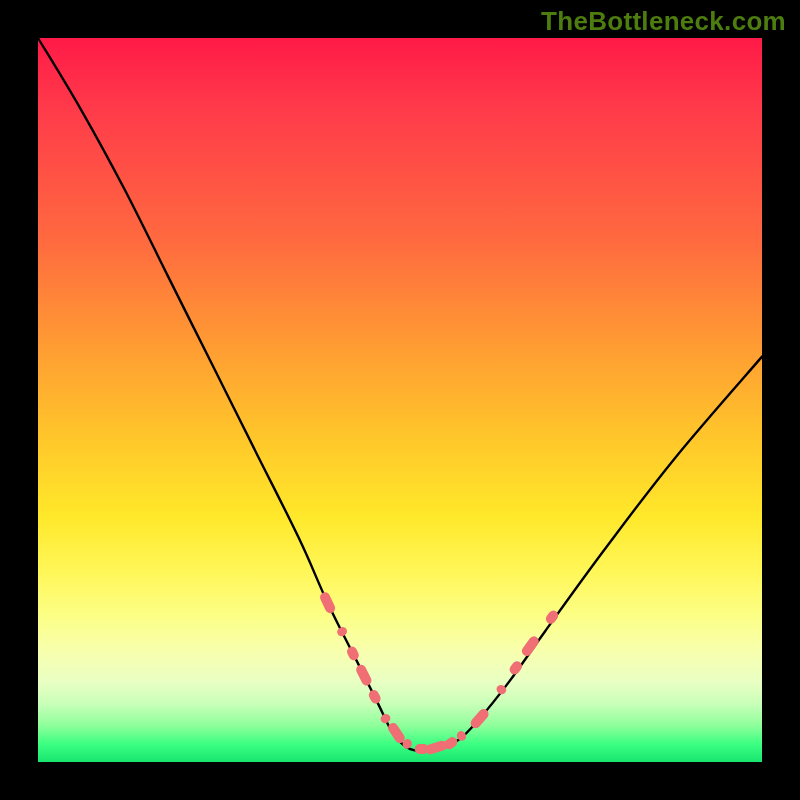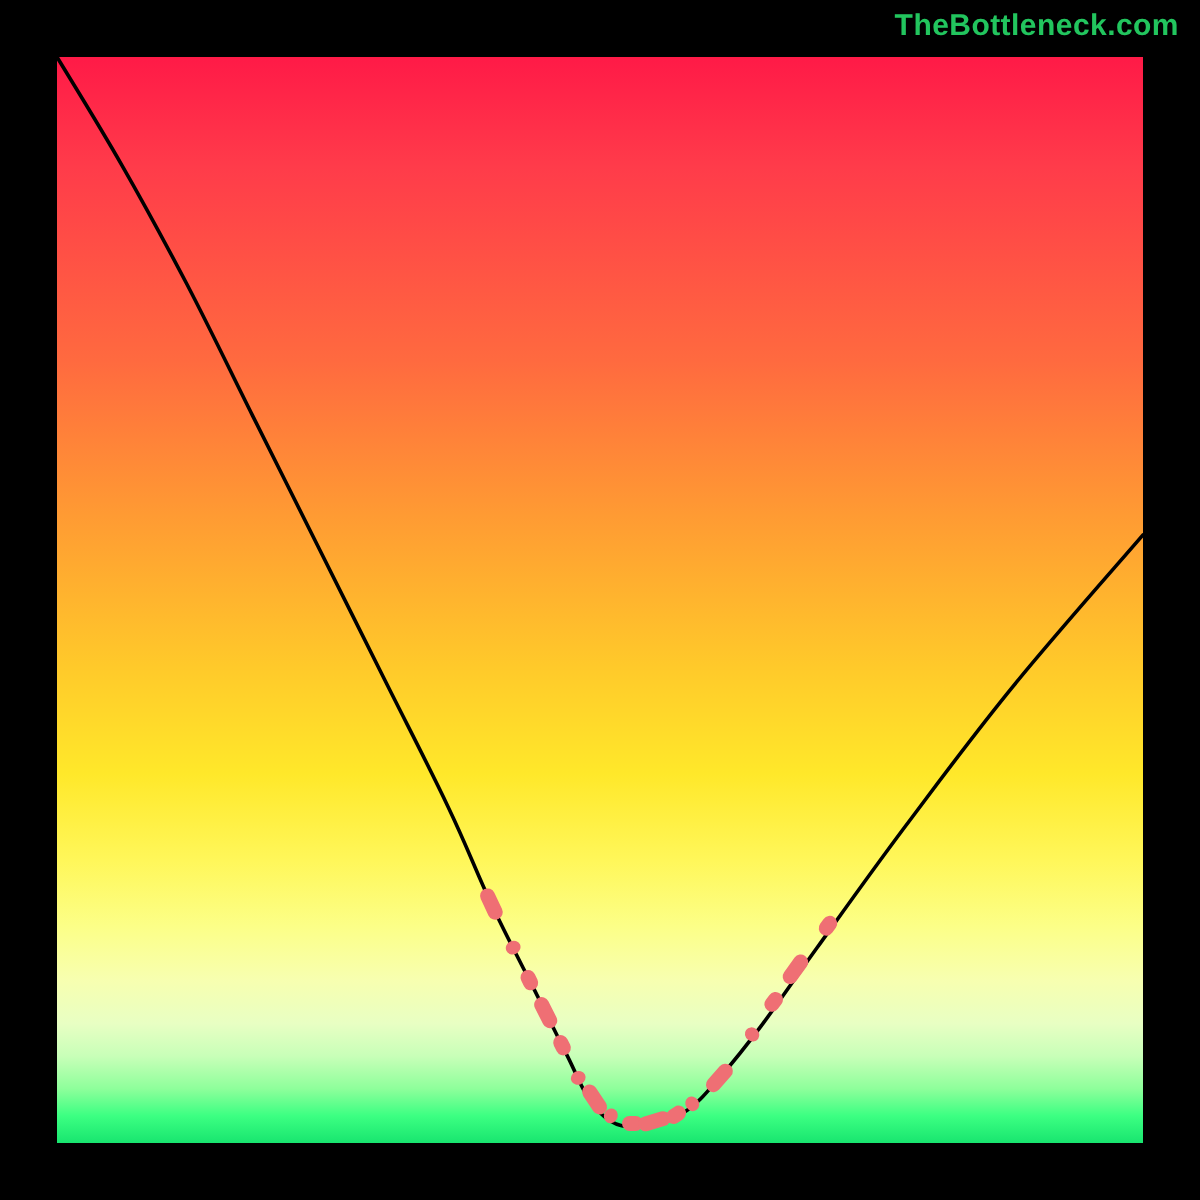--- a/index.html
+++ b/index.html
@@ -41,23 +41,23 @@
       #8eff9b 95%,
       #3cff82 97.5%,
       #18e56f 100%
     );
   }
   .watermark {
     position: absolute;
     top: 6px;
     right: 14px;
     font-family: Arial, Helvetica, sans-serif;
-    font-size: 20px;
+    font-size: 26px;
     font-weight: 600;
-    color: #22c55e;
+    color: #4d7c0f;
     letter-spacing: 0.3px;
     user-select: none;
   }
   svg.curve {
     position: absolute;
     left: 0;
     top: 0;
     width: 724px;
     height: 724px;
     overflow: visible;

